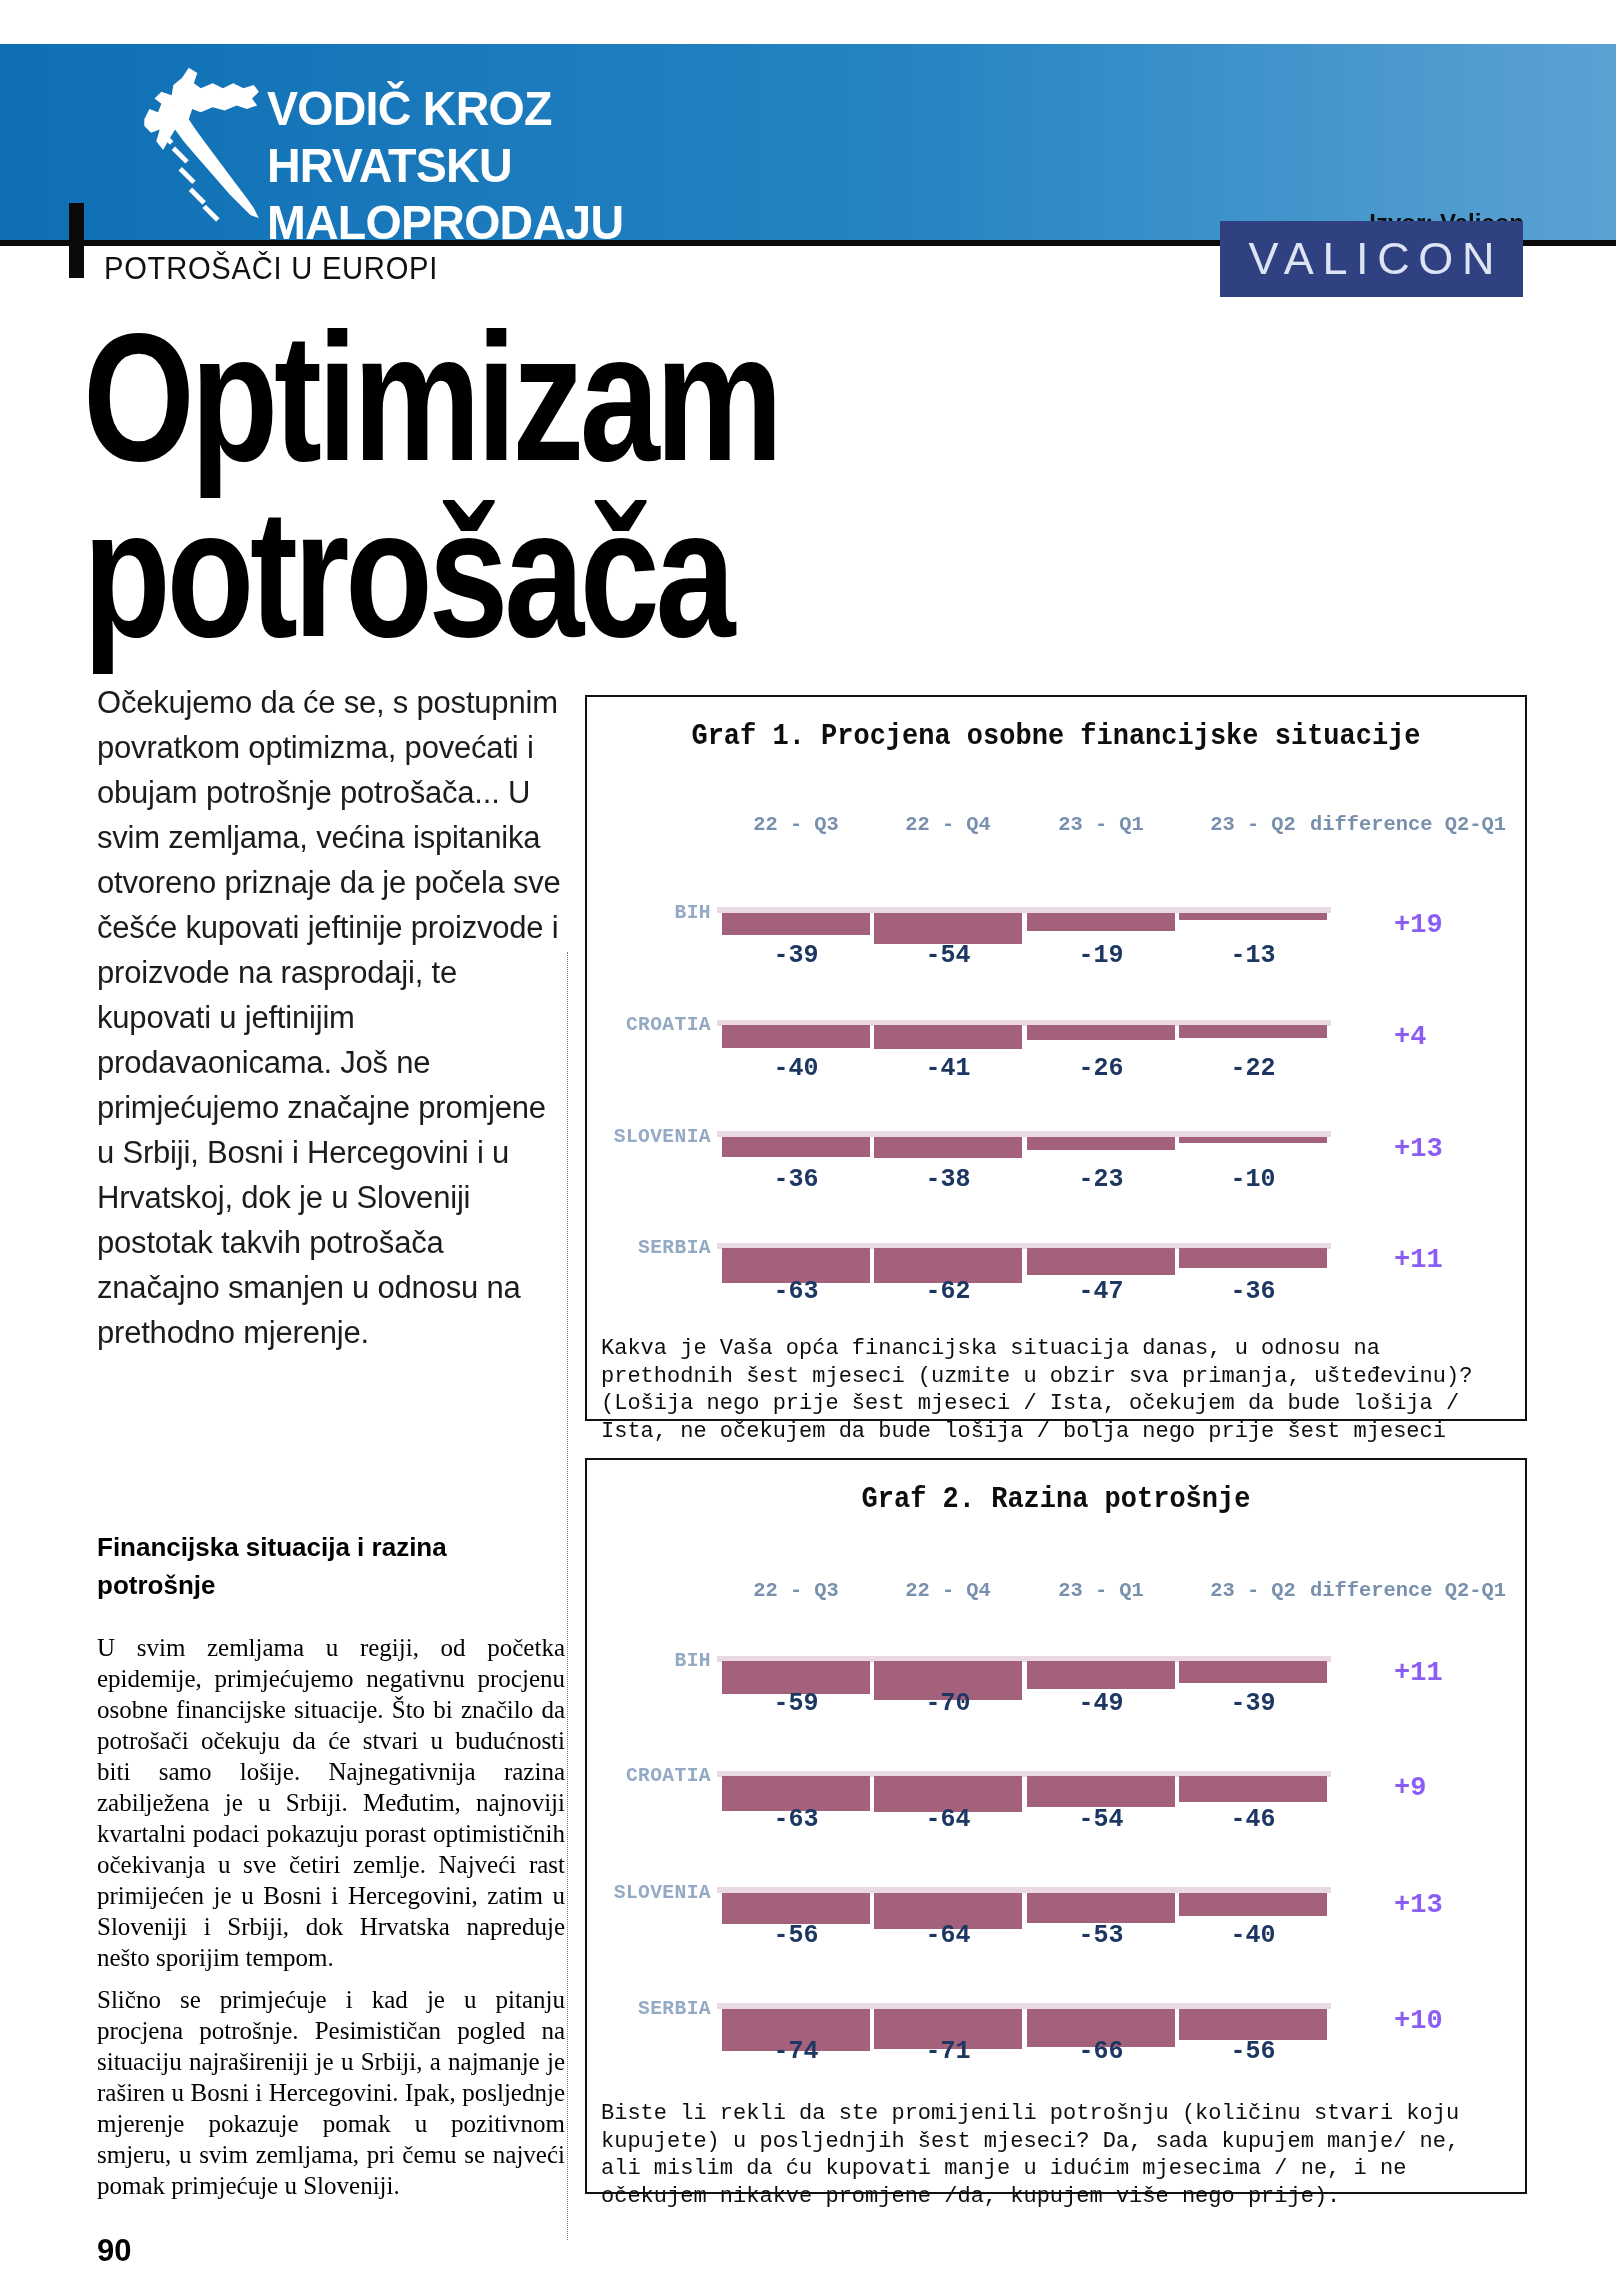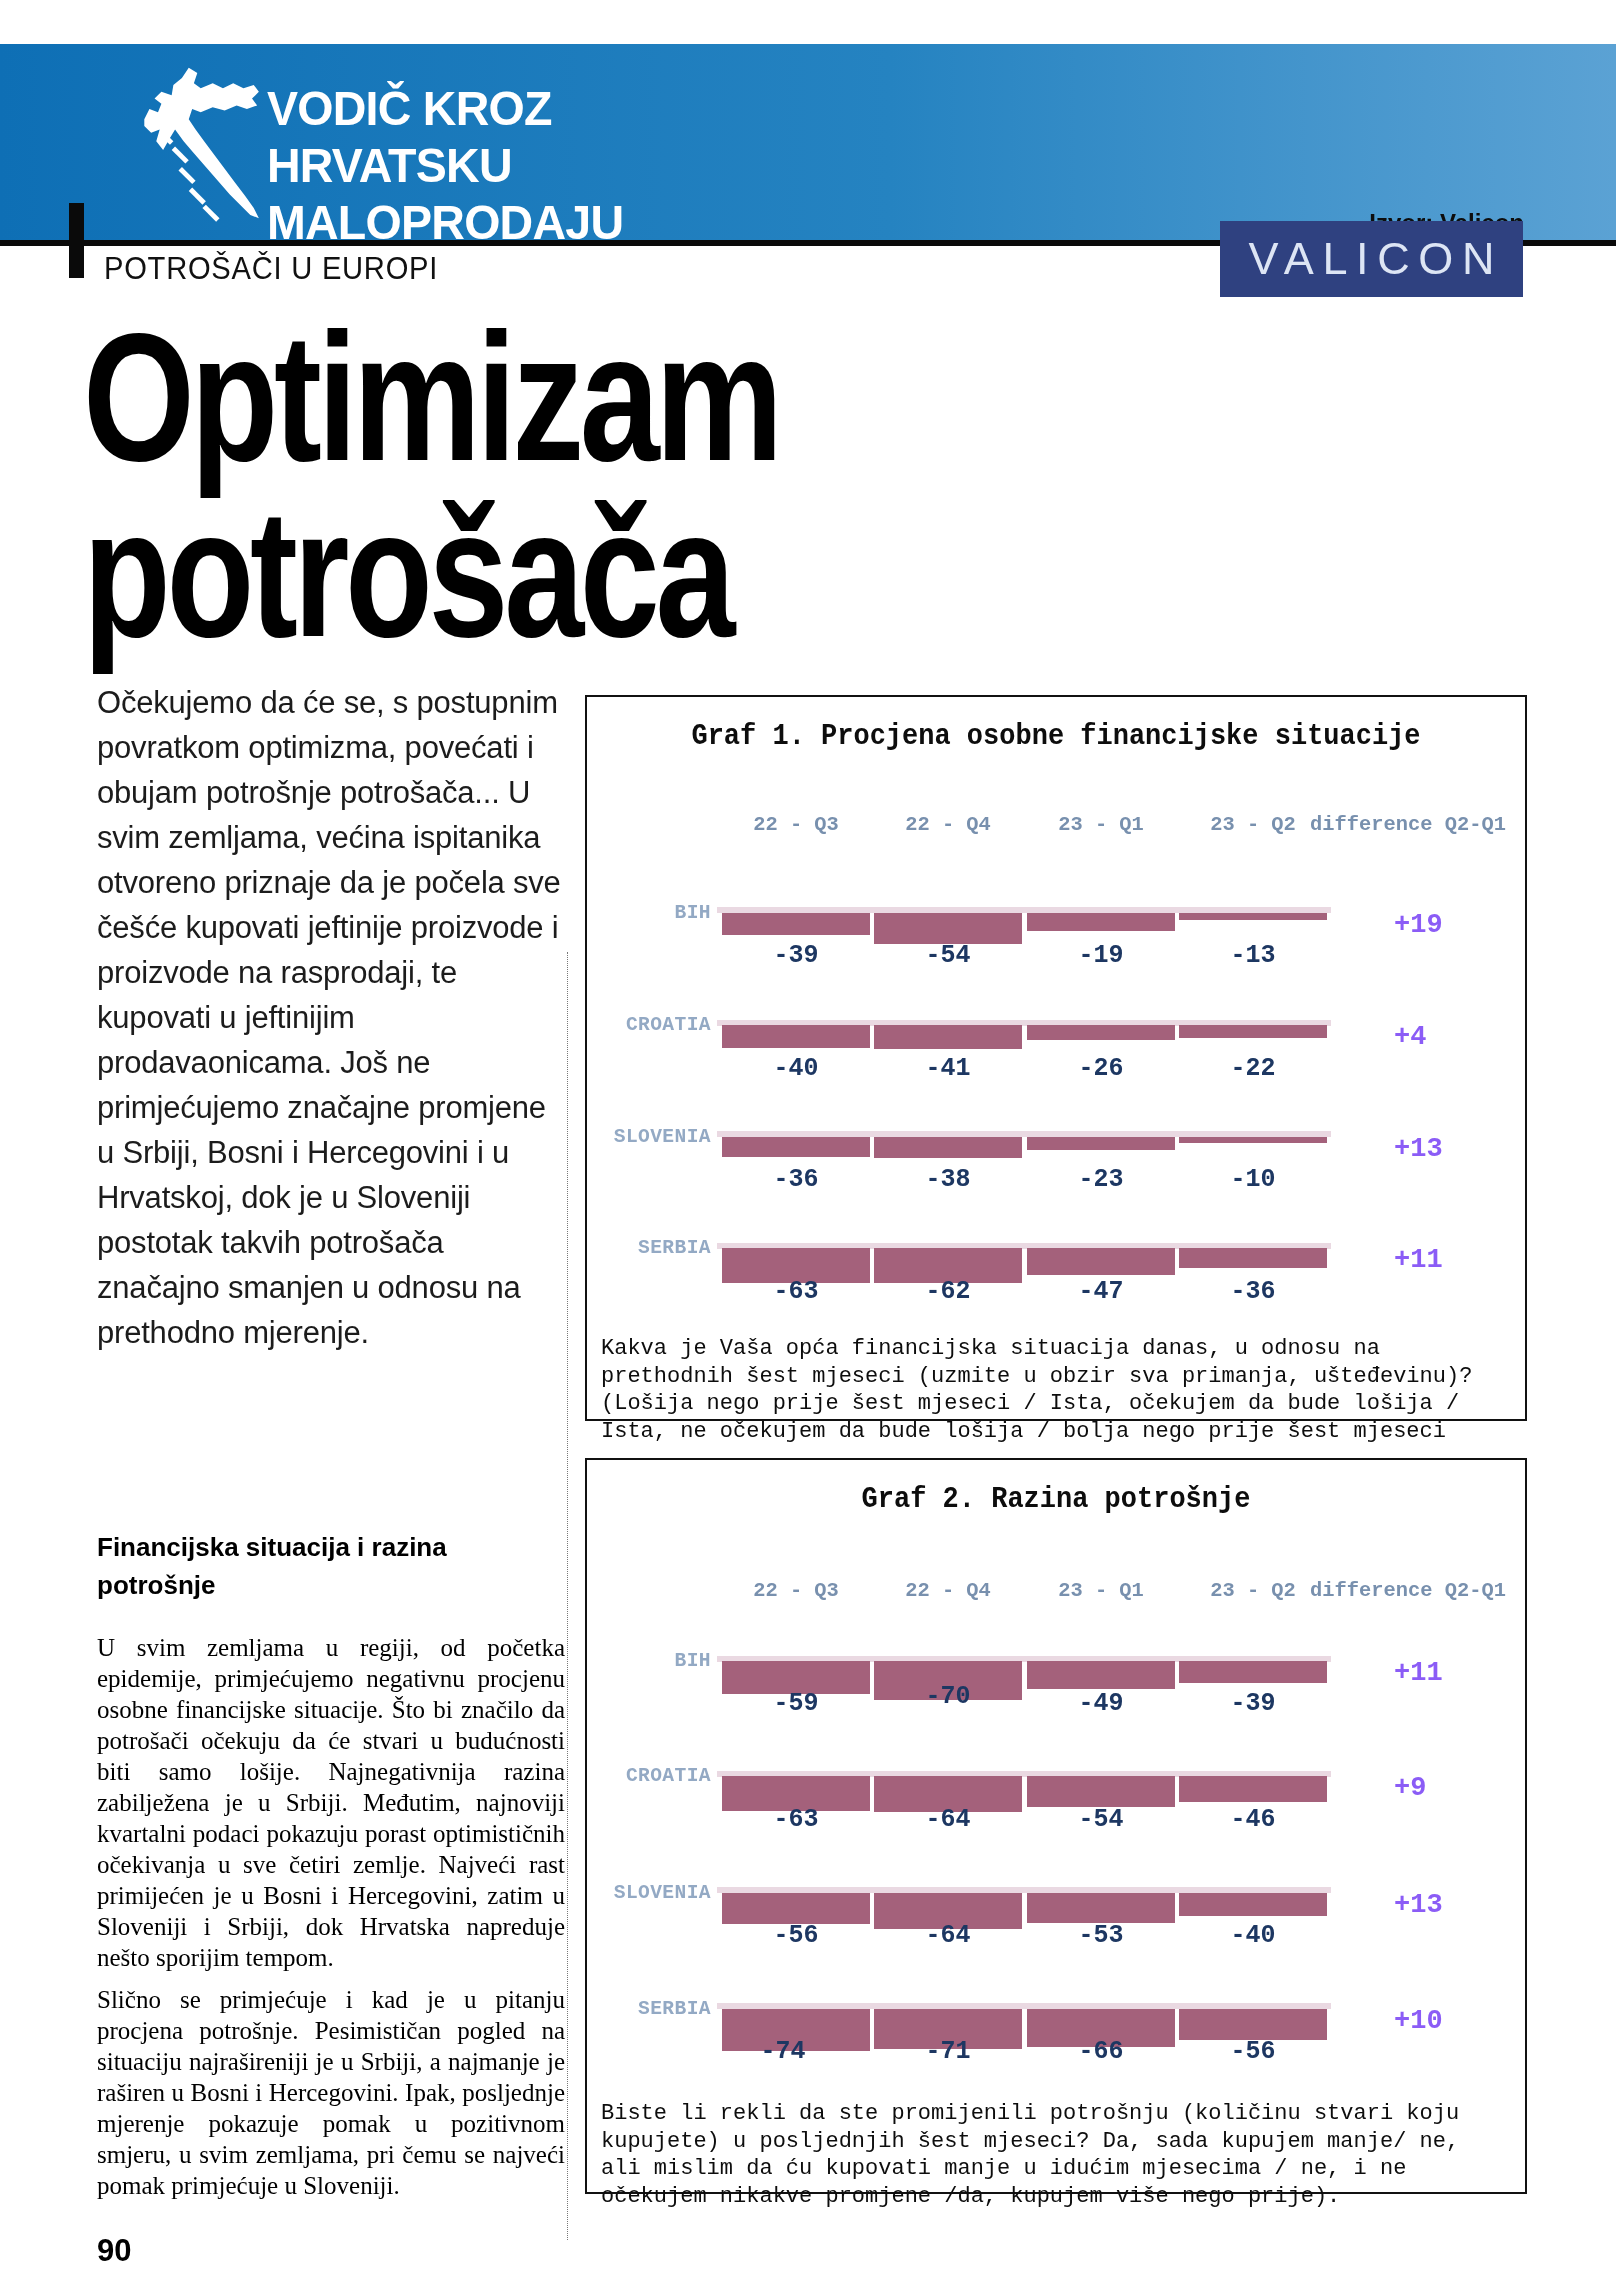--- a/index.html
+++ b/index.html
@@ -149,21 +149,21 @@
     <div class="col-header" style="left: 146px; top: 119px; width: 126px;">22 - Q3</div>
     <div class="col-header" style="left: 298px; top: 119px; width: 126px;">22 - Q4</div>
     <div class="col-header" style="left: 451px; top: 119px; width: 126px;">23 - Q1</div>
     <div class="col-header" style="left: 603px; top: 119px; width: 126px;">23 - Q2</div>
     <div class="col-header" style="left: 719px; top: 119px; width: 204px;">difference Q2-Q1</div>
     <div class="row-strip" style="left: 130px; top: 196px; width: 614px; height: 5.5px;"></div>
     <div class="country-label" style="left: 0px; top: 190px; width: 124px;">BIH</div>
     <div class="bar" style="left: 135px; top: 201px; width: 148px; height: 33px;"></div>
     <div class="bar-value" style="left: 135px; top: 229px; width: 148px;">-59</div>
     <div class="bar" style="left: 287px; top: 201px; width: 148px; height: 39px;"></div>
-    <div class="bar-value" style="left: 287px; top: 222px; width: 148px;">-70</div>
+    <div class="bar-value" style="left: 287px; top: 229px; width: 148px;">-70</div>
     <div class="bar" style="left: 440px; top: 201px; width: 148px; height: 27.5px;"></div>
     <div class="bar-value" style="left: 440px; top: 229px; width: 148px;">-49</div>
     <div class="bar" style="left: 592px; top: 201px; width: 148px; height: 22px;"></div>
     <div class="bar-value" style="left: 592px; top: 229px; width: 148px;">-39</div>
     <div class="diff-value" style="left: 807px; top: 198px; width: 126px;">+11</div>
     <div class="row-strip" style="left: 130px; top: 311px; width: 614px; height: 5.5px;"></div>
     <div class="country-label" style="left: 0px; top: 305px; width: 124px;">CROATIA</div>
     <div class="bar" style="left: 135px; top: 316px; width: 148px; height: 35px;"></div>
     <div class="bar-value" style="left: 135px; top: 345px; width: 148px;">-63</div>
     <div class="bar" style="left: 287px; top: 316px; width: 148px; height: 36px;"></div>
@@ -180,21 +180,21 @@
     <div class="bar" style="left: 287px; top: 433px; width: 148px; height: 36px;"></div>
     <div class="bar-value" style="left: 287px; top: 461px; width: 148px;">-64</div>
     <div class="bar" style="left: 440px; top: 433px; width: 148px; height: 30px;"></div>
     <div class="bar-value" style="left: 440px; top: 461px; width: 148px;">-53</div>
     <div class="bar" style="left: 592px; top: 433px; width: 148px; height: 23px;"></div>
     <div class="bar-value" style="left: 592px; top: 461px; width: 148px;">-40</div>
     <div class="diff-value" style="left: 807px; top: 430px; width: 126px;">+13</div>
     <div class="row-strip" style="left: 130px; top: 543px; width: 614px; height: 5.5px;"></div>
     <div class="country-label" style="left: 0px; top: 538px; width: 124px;">SERBIA</div>
     <div class="bar" style="left: 135px; top: 549px; width: 148px; height: 42px;"></div>
-    <div class="bar-value" style="left: 122px; top: 577px; width: 148px;">-74</div>
+    <div class="bar-value" style="left: 135px; top: 577px; width: 148px;">-74</div>
     <div class="bar" style="left: 287px; top: 549px; width: 148px; height: 40px;"></div>
     <div class="bar-value" style="left: 287px; top: 577px; width: 148px;">-71</div>
     <div class="bar" style="left: 440px; top: 549px; width: 148px; height: 38px;"></div>
     <div class="bar-value" style="left: 440px; top: 577px; width: 148px;">-66</div>
     <div class="bar" style="left: 592px; top: 549px; width: 148px; height: 31px;"></div>
     <div class="bar-value" style="left: 592px; top: 577px; width: 148px;">-56</div>
     <div class="diff-value" style="left: 807px; top: 546px; width: 126px;">+10</div>
     <div class="chart-caption" style="top: 640px;">Biste li rekli da ste promijenili potrošnju (količinu stvari koju kupujete) u posljednjih šest mjeseci? Da, sada kupujem manje/ ne, ali mislim da ću kupovati manje u idućim mjesecima / ne, i ne očekujem nikakve promjene /da, kupujem više nego prije).</div>
   </div>
 

